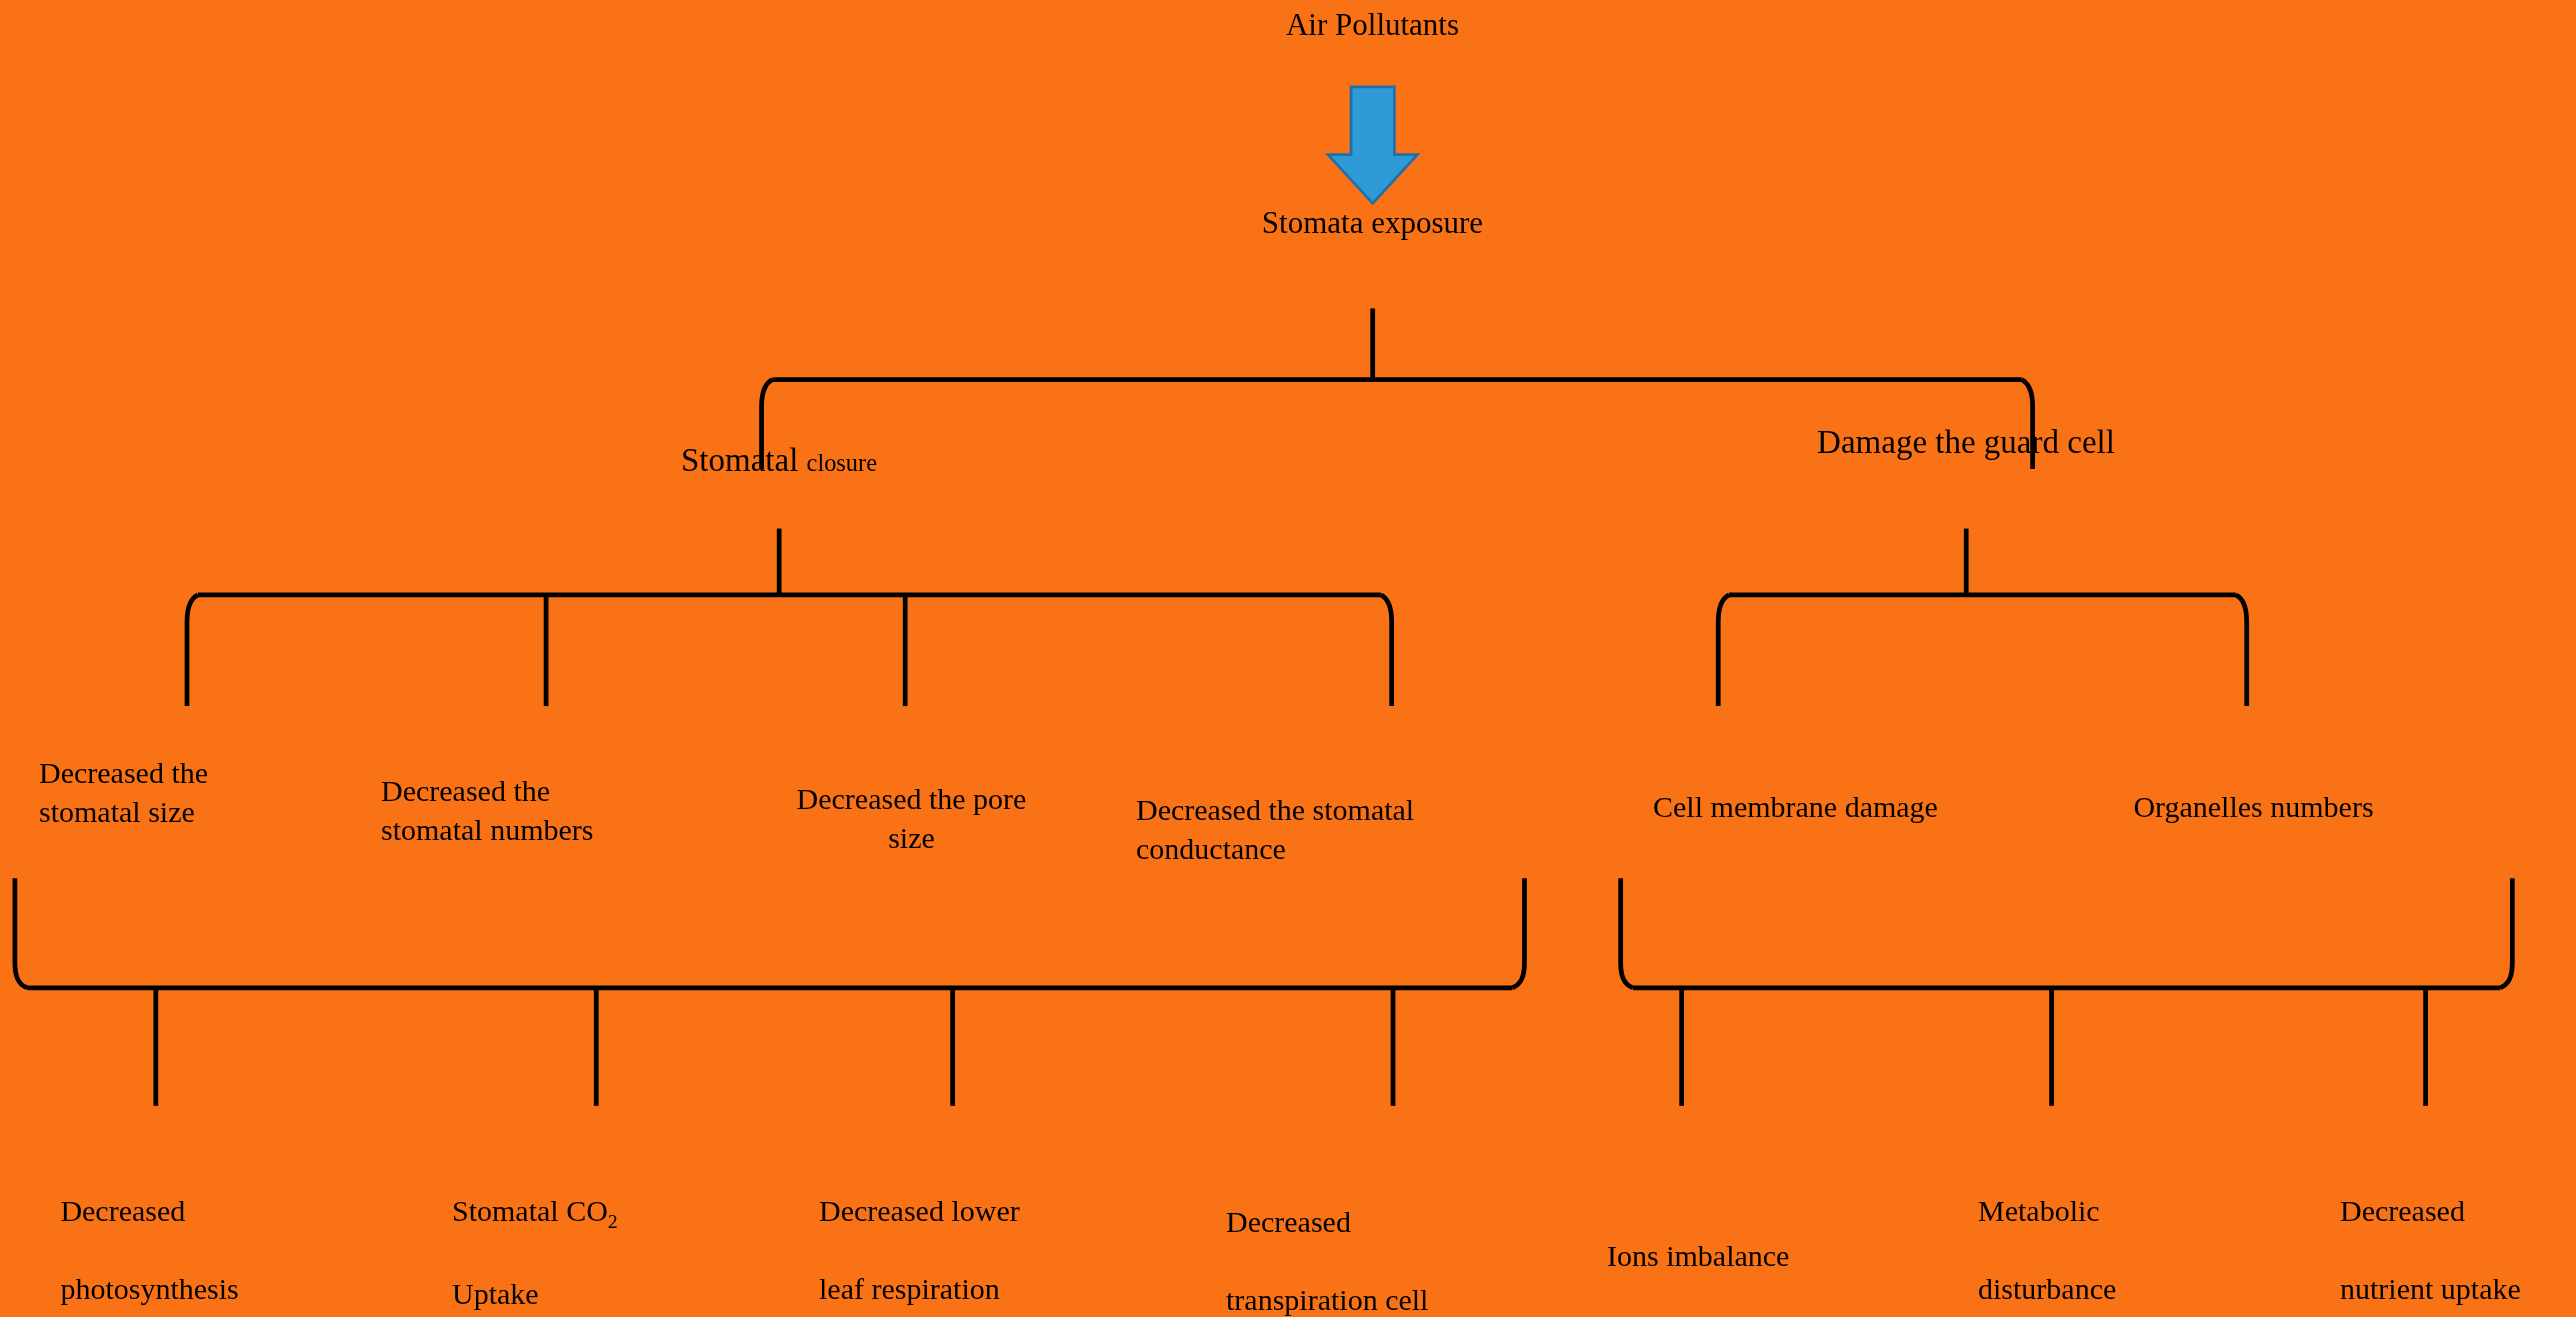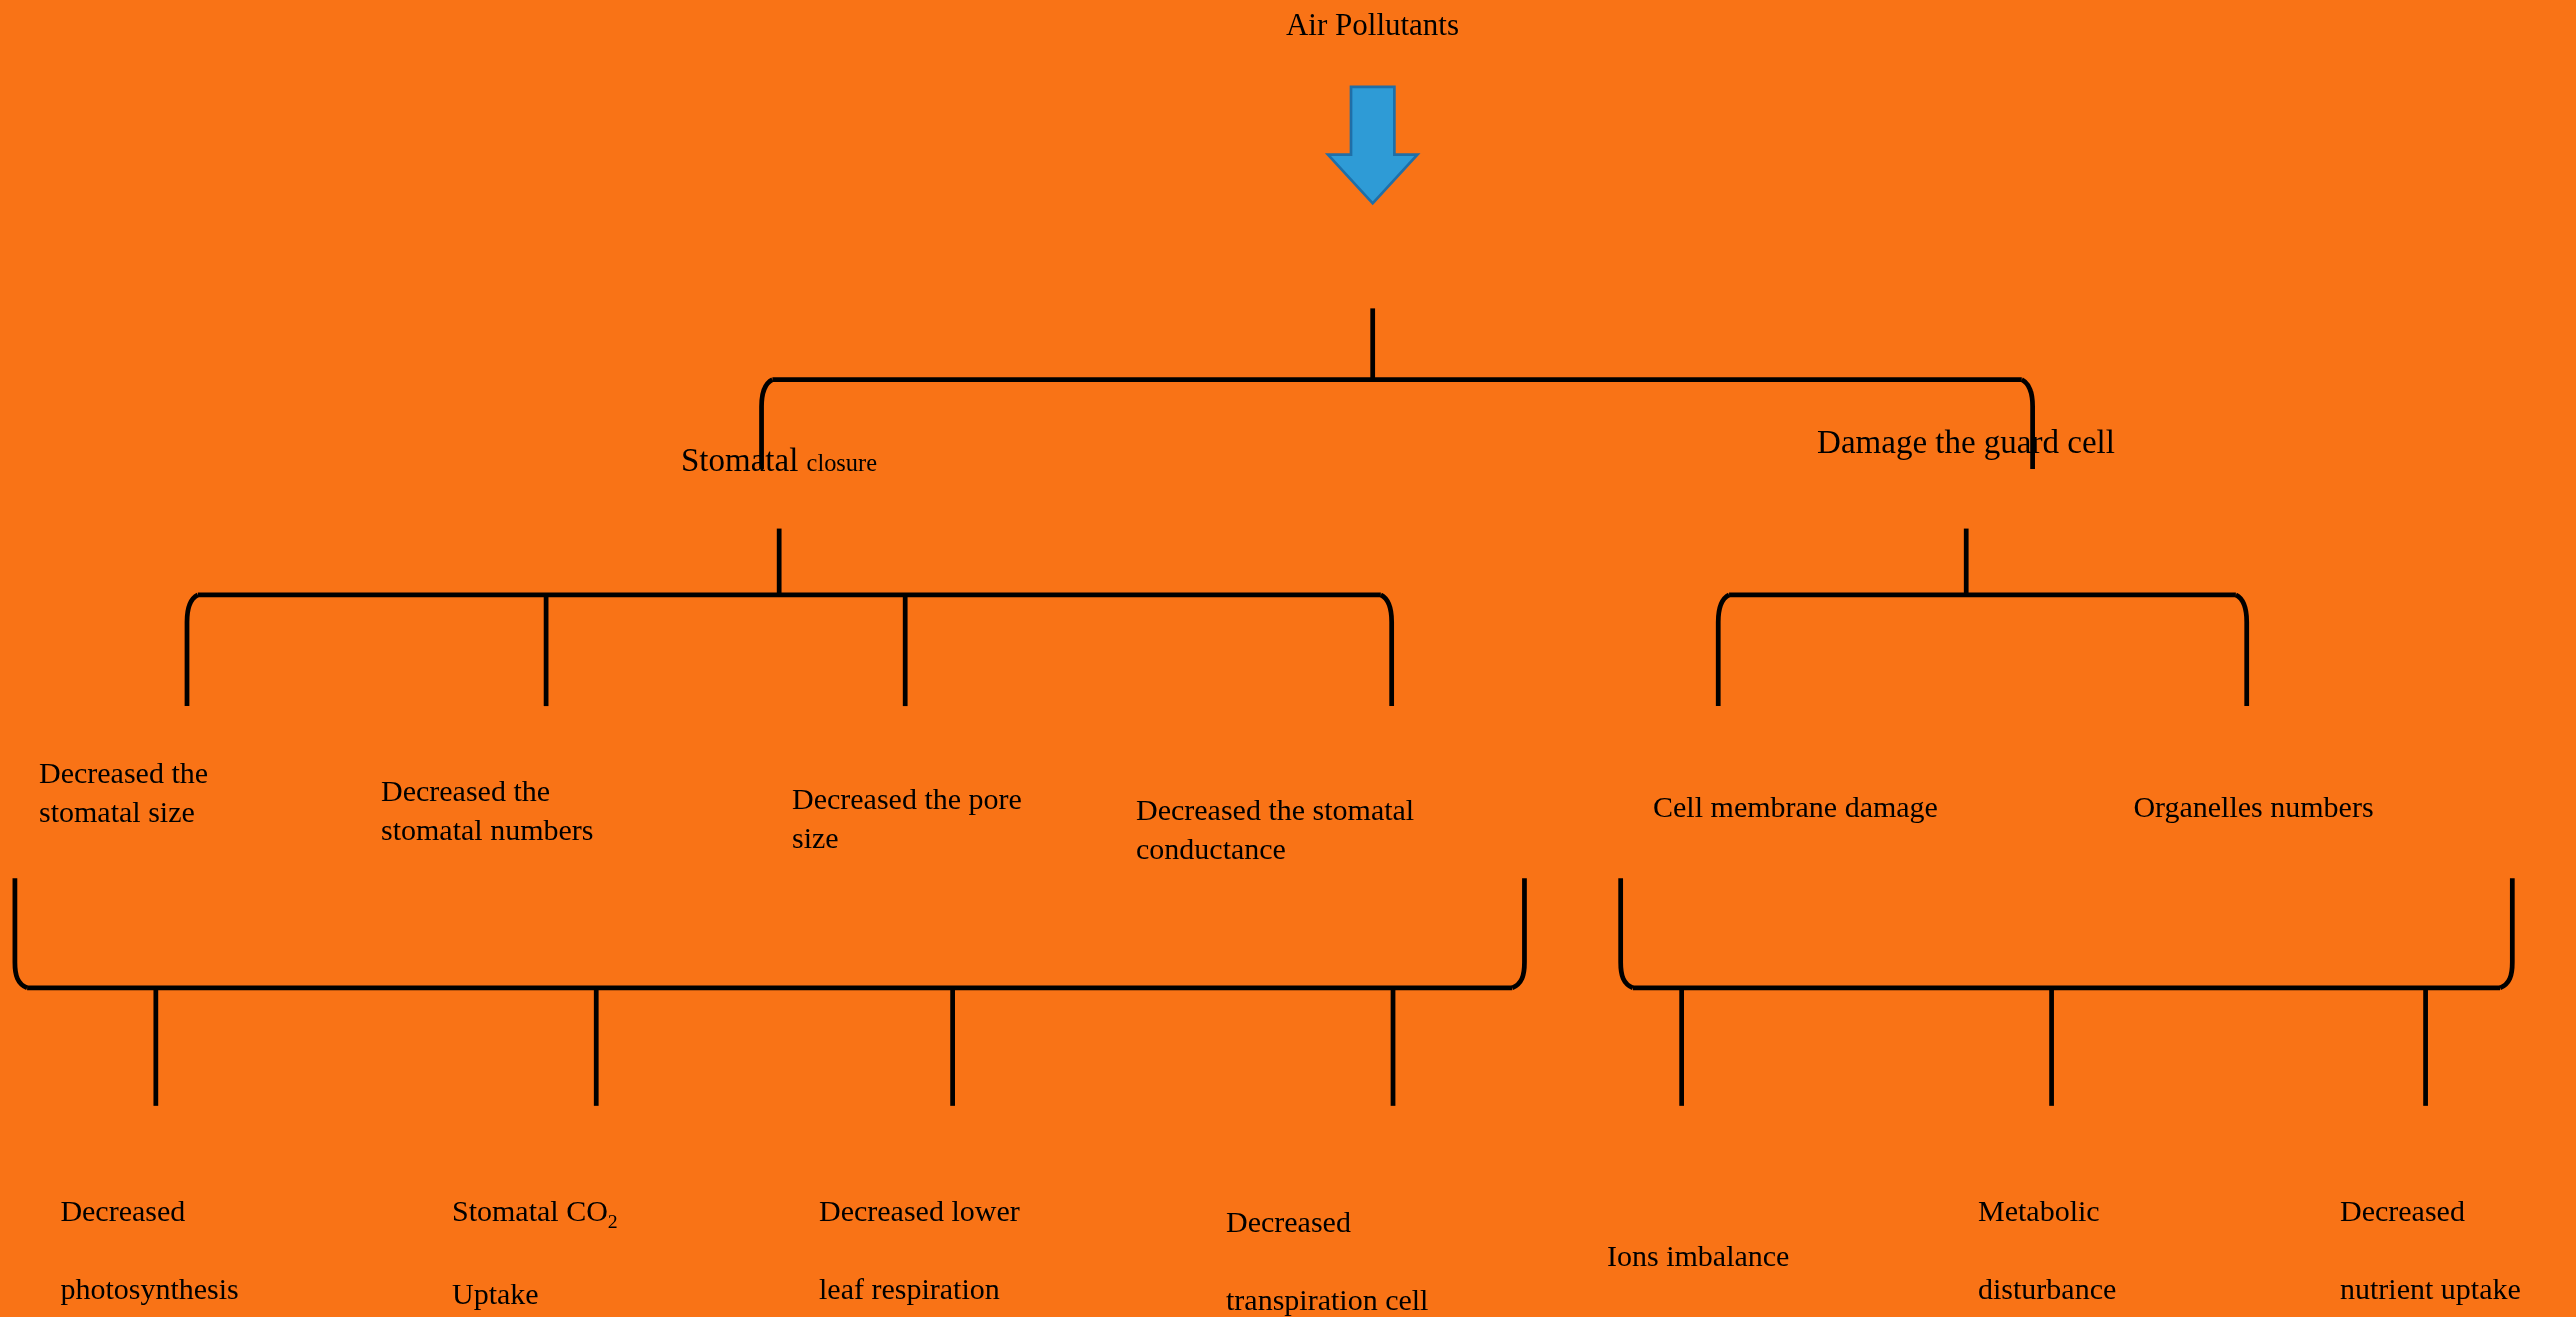--- a/index.html
+++ b/index.html
@@ -100,34 +100,35 @@
       <path d="M 2410 1458 L 3690 1458"></path>
       <path d="M 3690 1458 C 3704 1452 3708 1440 3708 1420 L 3708 1296"></path>
       <path d="M 2482 1460 L 2482 1632"></path>
       <path d="M 3028 1460 L 3028 1632"></path>
       <path d="M 3580 1460 L 3580 1632"></path>
     </g>
   </svg>
 
   <div class="node lvl0 center" style="left:1169px; top:5.4px; width:407px;">Air Pollutants</div>
 
+  <div class="node lvl1 center" style="left:1169px; top:203px; width:407px;">Stomata exposure</div>
 
   <div class="node center" style="left:542px; top:425px; width:474px;">
     <span class="lvl2-main branch-label">Stomatal</span><span class="lvl2-main">&nbsp;</span><span class="lvl2-sub branch-label">closure</span>
   </div>
 
   <div class="node lvl2-main center" style="left:1695px; top:421px; width:542px;">Damage the guard cell</div>
 
   <div class="node lvl3 left" style="left:39px; top:753px; width:271px;">Decreased the
 stomatal size</div>
 
   <div class="node lvl3 left" style="left:381px; top:771px; width:318px;">Decreased the
 stomatal numbers</div>
 
-  <div class="node lvl3 left" style="left:792px; top:779px; width:325px;">Decreased the pore
+  <div class="node lvl3 left" style="left:749px; top:779px; width:325px;text-align:center;">Decreased the pore
 size</div>
 
   <div class="node lvl3 left" style="left:1136px; top:790px; width:379px;">Decreased the stomatal
 conductance</div>
 
   <div class="node lvl3 center" style="left:1572px; top:787px; width:447px;">Cell membrane damage</div>
 
   <div class="node lvl3 center" style="left:2064px; top:787px; width:379px;">Organelles numbers</div>
 
   <div class="node lvl4 left" style="left:24.4px; top:1152px; width:285px;">

